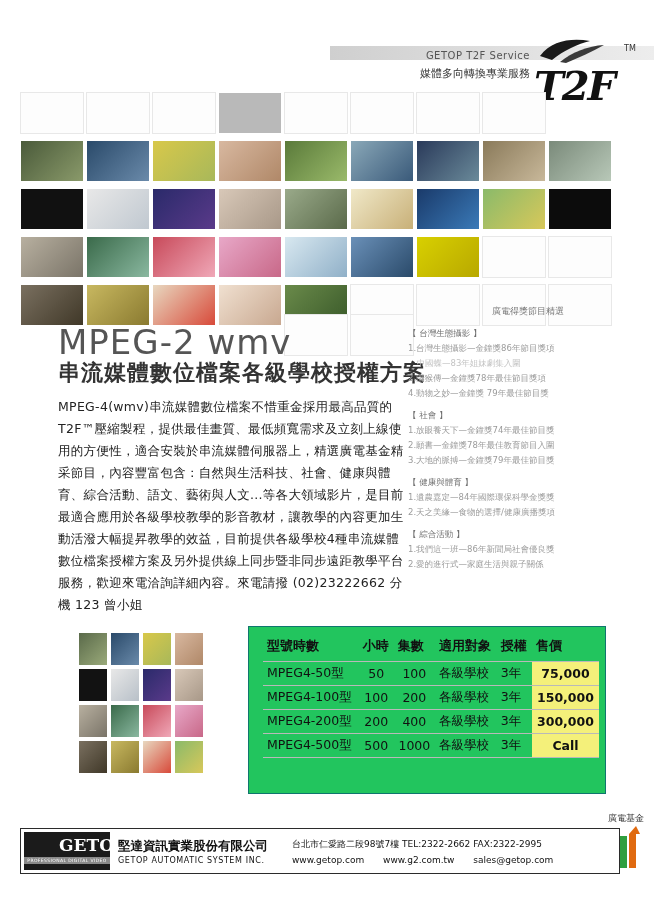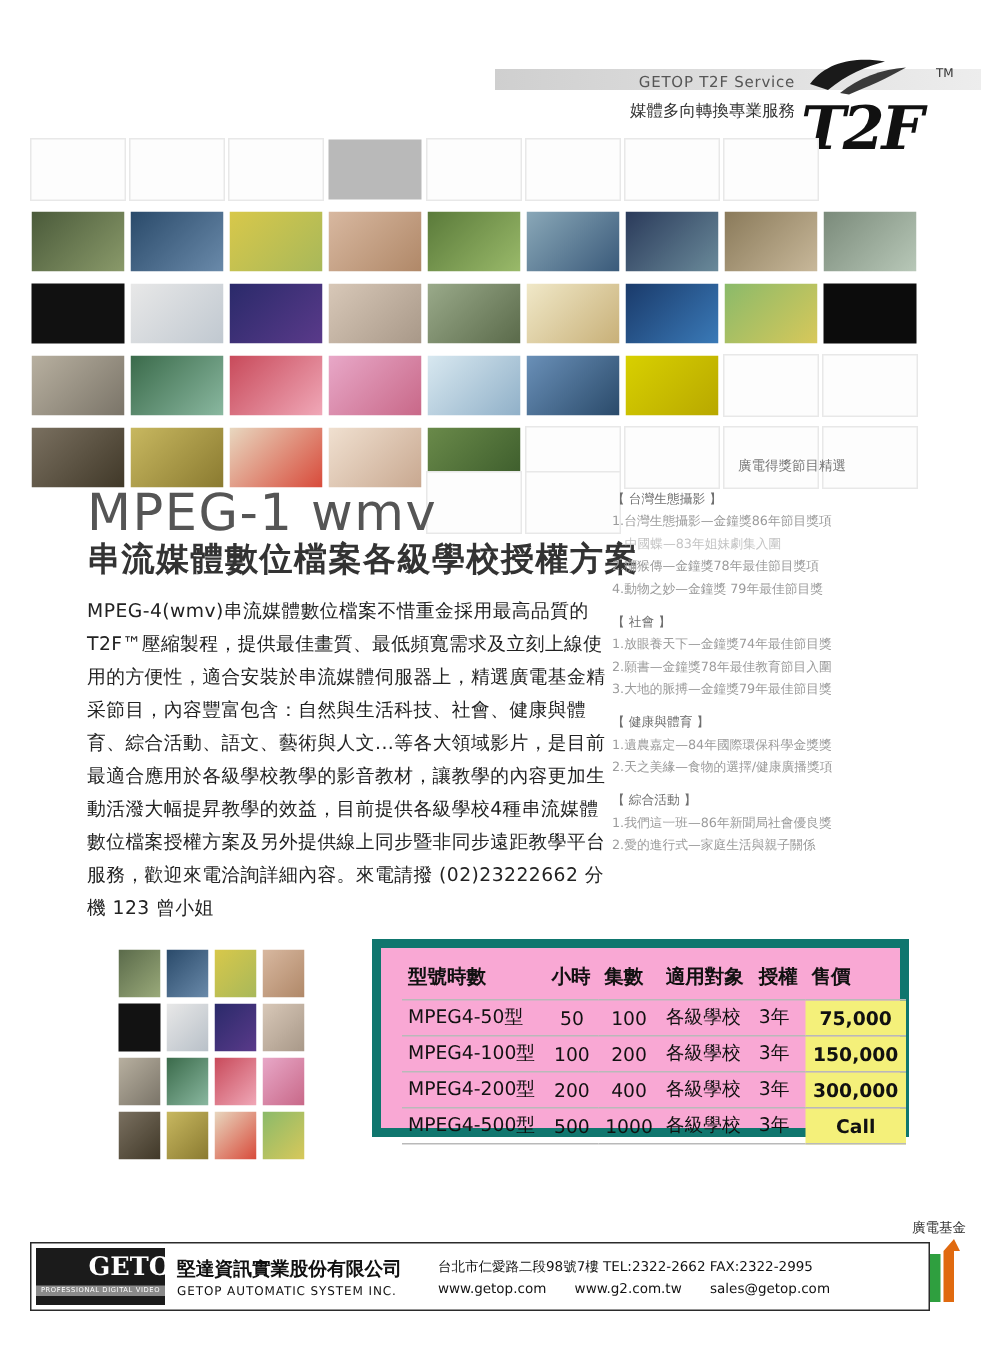--- a/index.html
+++ b/index.html
@@ -111,23 +111,23 @@
   }
   .mini-cell {
     position: absolute;
     width: 30px; height: 34px;
     border: 1px solid #fff;
   }
 
   
   .table-wrap {
     position: absolute;
-    left: 248px; top: 626px; width: 358px; height: 132px;
-    border: 6px solid #0f766e;
-    background: #f9a8d4;
+    left: 248px; top: 626px; width: 358px; height: 168px;
+    border: 1px solid #0f766e;
+    background: #22c55e;
     padding: 8px 10px 10px 14px;
   }
   table.price {
     border-collapse: collapse;
     width: 336px;
     font-size: 12.5px;
     color: #111;
   }
   table.price th {
     font-weight: bold;
@@ -270,21 +270,21 @@
   <div class="cell" style="left:264px; top:192px; background:linear-gradient(135deg,#6a8a4a,#3a5a2a);"></div>
   <div class="cell empty" style="left:330px; top:192px;"></div>
   <div class="cell empty" style="left:396px; top:192px;"></div>
   <div class="cell empty" style="left:462px; top:192px;"></div>
   <div class="cell empty" style="left:528px; top:192px;"></div>
 
   <div class="cell empty" style="left:264px; top:222px;"></div>
   <div class="cell empty" style="left:330px; top:222px;"></div>
 </div>
 
-<div class="title-main">MPEG-1  wmv</div>
+<div class="title-main">MPEG-2  wmv</div>
 <div class="title-sub">串流媒體數位檔案各級學校授權方案</div>
 
 <div class="body-copy">MPEG-4(wmv)串流媒體數位檔案不惜重金採用最高品質的T2F™壓縮製程，提供最佳畫質、最低頻寬需求及立刻上線使用的方便性，適合安裝於串流媒體伺服器上，精選廣電基金精采節目，內容豐富包含：自然與生活科技、社會、健康與體育、綜合活動、語文、藝術與人文...等各大領域影片，是目前最適合應用於各級學校教學的影音教材，讓教學的內容更加生動活潑大幅提昇教學的效益，目前提供各級學校4種串流媒體數位檔案授權方案及另外提供線上同步暨非同步遠距教學平台服務，歡迎來電洽詢詳細內容。來電請撥 (02)23222662 分機 123 曾小姐</div>
 
 <div class="awards">
   <div class="awards-title">廣電得獎節目精選</div>
 
   <div class="grp">【 台灣生態攝影 】</div>
   <div class="ln">1.台灣生態攝影—金鐘獎86年節目獎項</div>
   <div class="ln faint">　中國蝶—83年姐妹劇集入圍</div>

